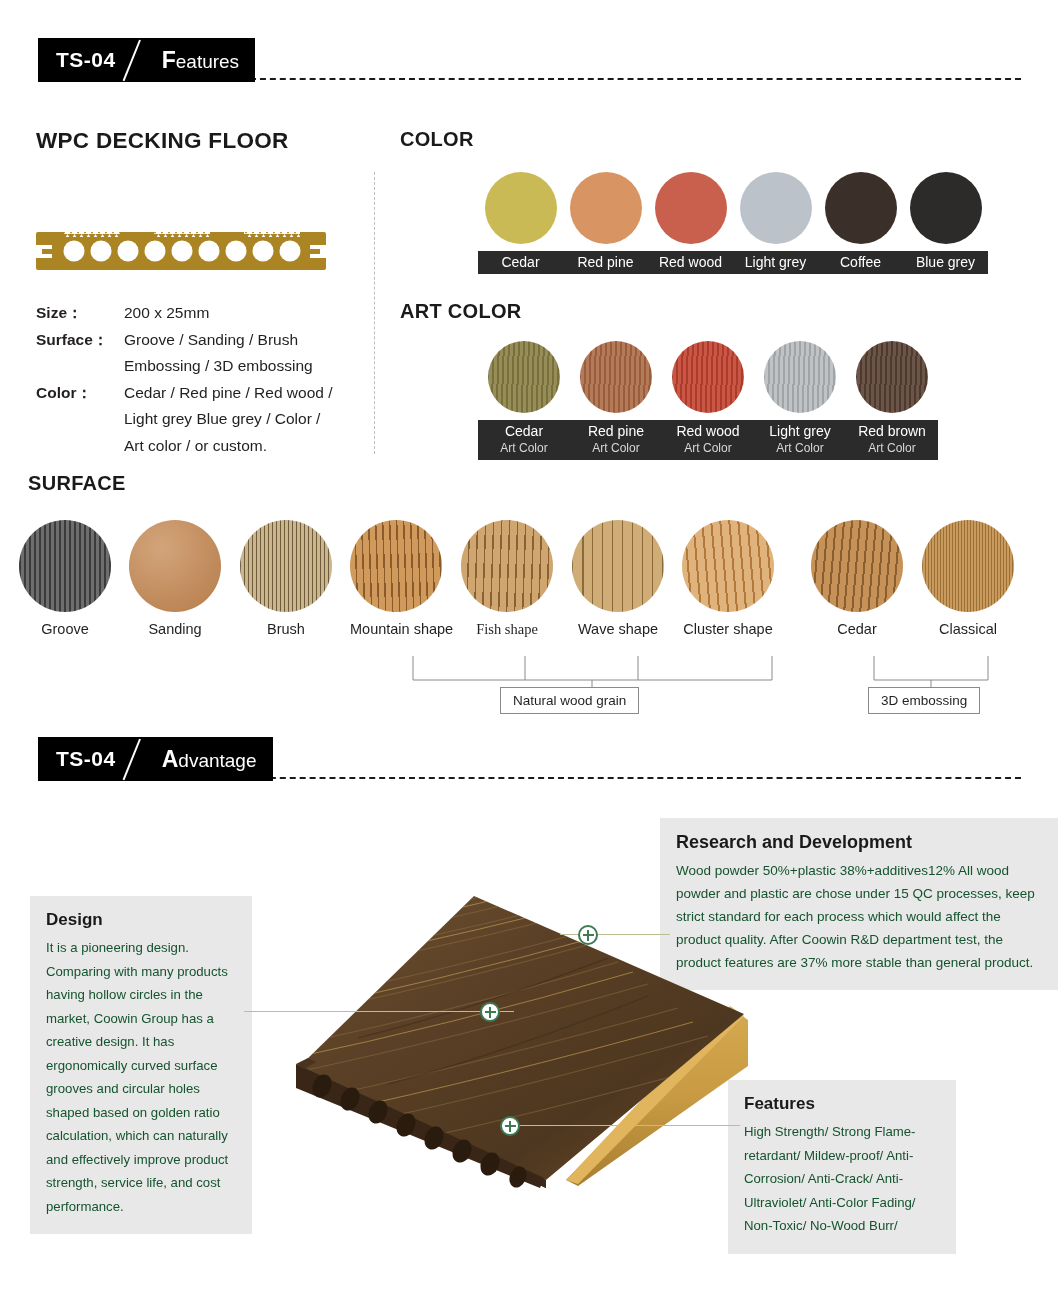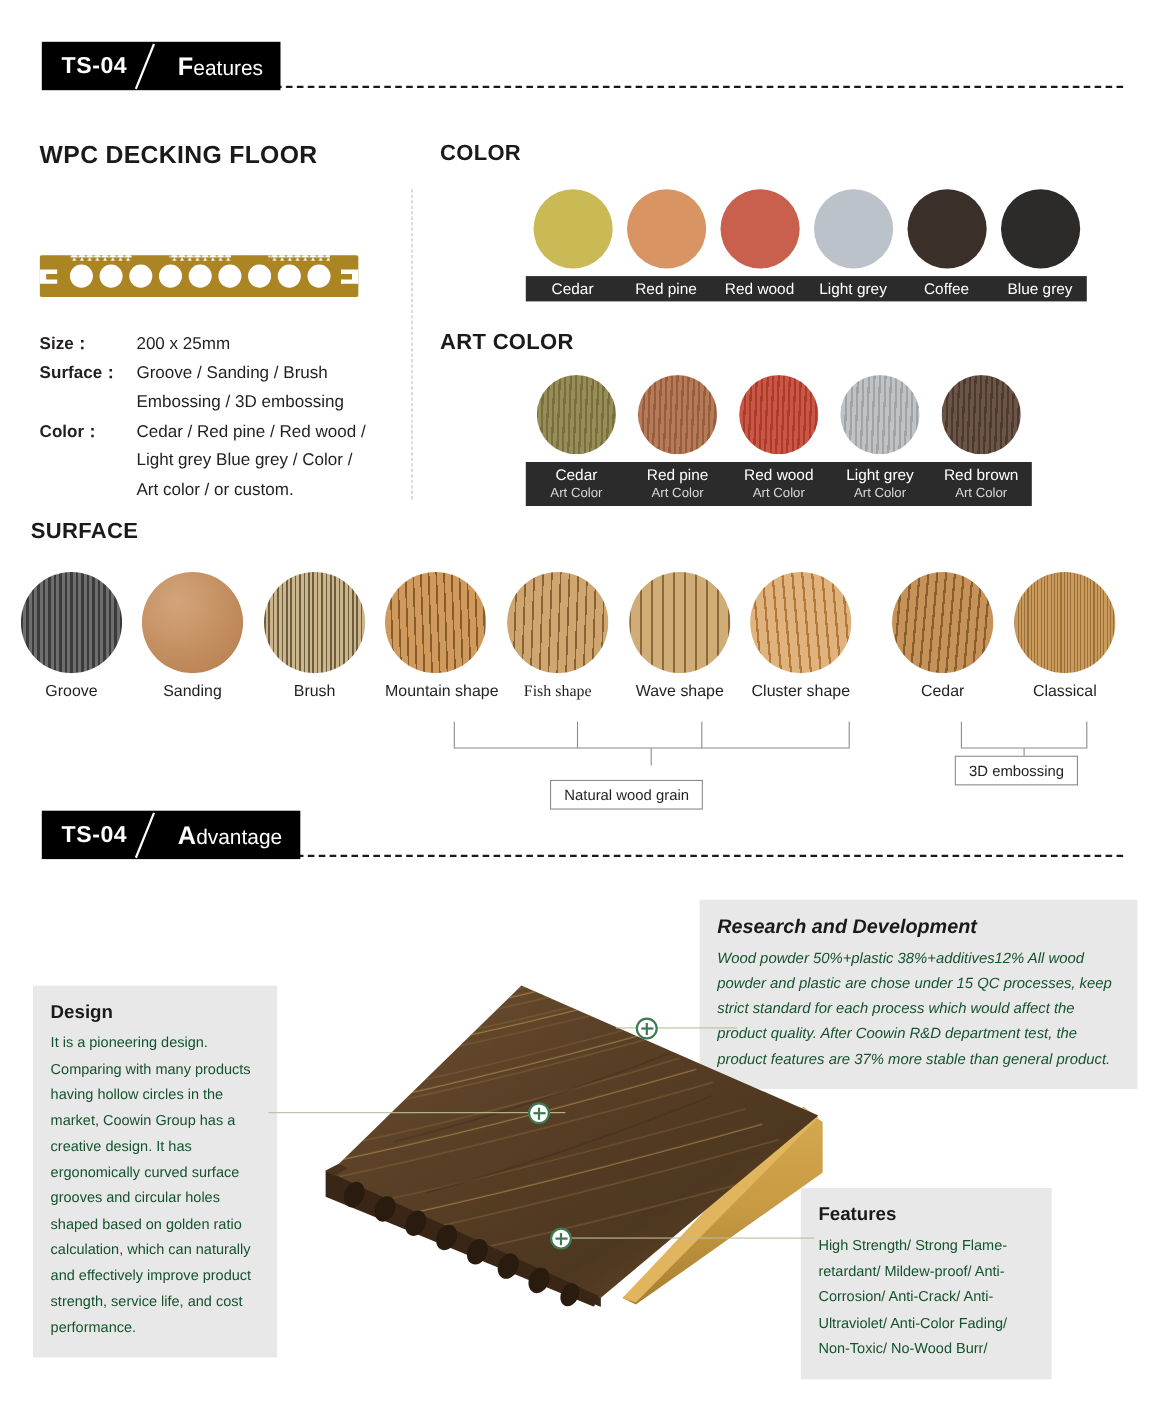--- a/index.html
+++ b/index.html
@@ -308,21 +308,21 @@
 
   <path d="M33 0 V24 H392 V0" stroke="#8a8a8a" fill="none" stroke-width="1"></path>
   <path d="M145 0 V24" stroke="#8a8a8a" stroke-width="1"></path>
   <path d="M258 0 V24" stroke="#8a8a8a" stroke-width="1"></path>
   <path d="M212 24 V40" stroke="#8a8a8a" stroke-width="1"></path>
 
   <path d="M494 0 V24 H608 V0" stroke="#8a8a8a" fill="none" stroke-width="1"></path>
   <path d="M551 24 V40" stroke="#8a8a8a" stroke-width="1"></path>
 </svg>
 
-<div class="bracket-label" style="left:500px; top:687px;margin-top:22px;">Natural wood grain</div>
+<div class="bracket-label" style="left:500px; top:687px;">Natural wood grain</div>
 <div class="bracket-label" style="left:868px; top:687px;">3D embossing</div>
 
 <div class="sec-header" style="top:737px;">
   <div class="dashline"></div>
   <div class="tag">
     <span class="code">TS-04</span>
     <span class="slash"></span>
     <span class="word"><b>A</b><span>dvantage</span></span>
   </div>
 </div>
@@ -401,21 +401,21 @@
 
 <div class="plus-marker" style="left:578px; top:925px;"></div>
 <div class="plus-marker" style="left:480px; top:1002px;"></div>
 <div class="plus-marker" style="left:500px; top:1116px;"></div>
 
 <div class="info-box" style="left:30px; top:896px; width:222px;">
   <div class="title">Design</div>
   <div class="body">It is a pioneering design. Comparing with many products having hollow circles in the market, Coowin Group has a creative design. It has ergonomically curved surface grooves and circular holes shaped based on golden ratio calculation, which can naturally and effectively improve product strength, service life, and cost performance.</div>
 </div>
 
-<div class="info-box big" style="left:636px; top:818px; width:398px;font-style:italic;">
+<div class="info-box big" style="left:660px; top:818px; width:398px;">
   <div class="title">Research and Development</div>
   <div class="body">Wood powder 50%+plastic 38%+additives12% All wood powder and plastic are chose under 15 QC processes, keep strict standard for each process which would affect the product quality.  After Coowin R&amp;D department test, the product features are 37% more stable than general product.</div>
 </div>
 
 <div class="info-box" style="left:728px; top:1080px; width:228px;">
   <div class="title">Features</div>
   <div class="body">High Strength/ Strong Flame-retardant/ Mildew-proof/ Anti-Corrosion/ Anti-Crack/ Anti-Ultraviolet/ Anti-Color Fading/ Non-Toxic/ No-Wood Burr/</div>
 </div>
 
 </body></html>

